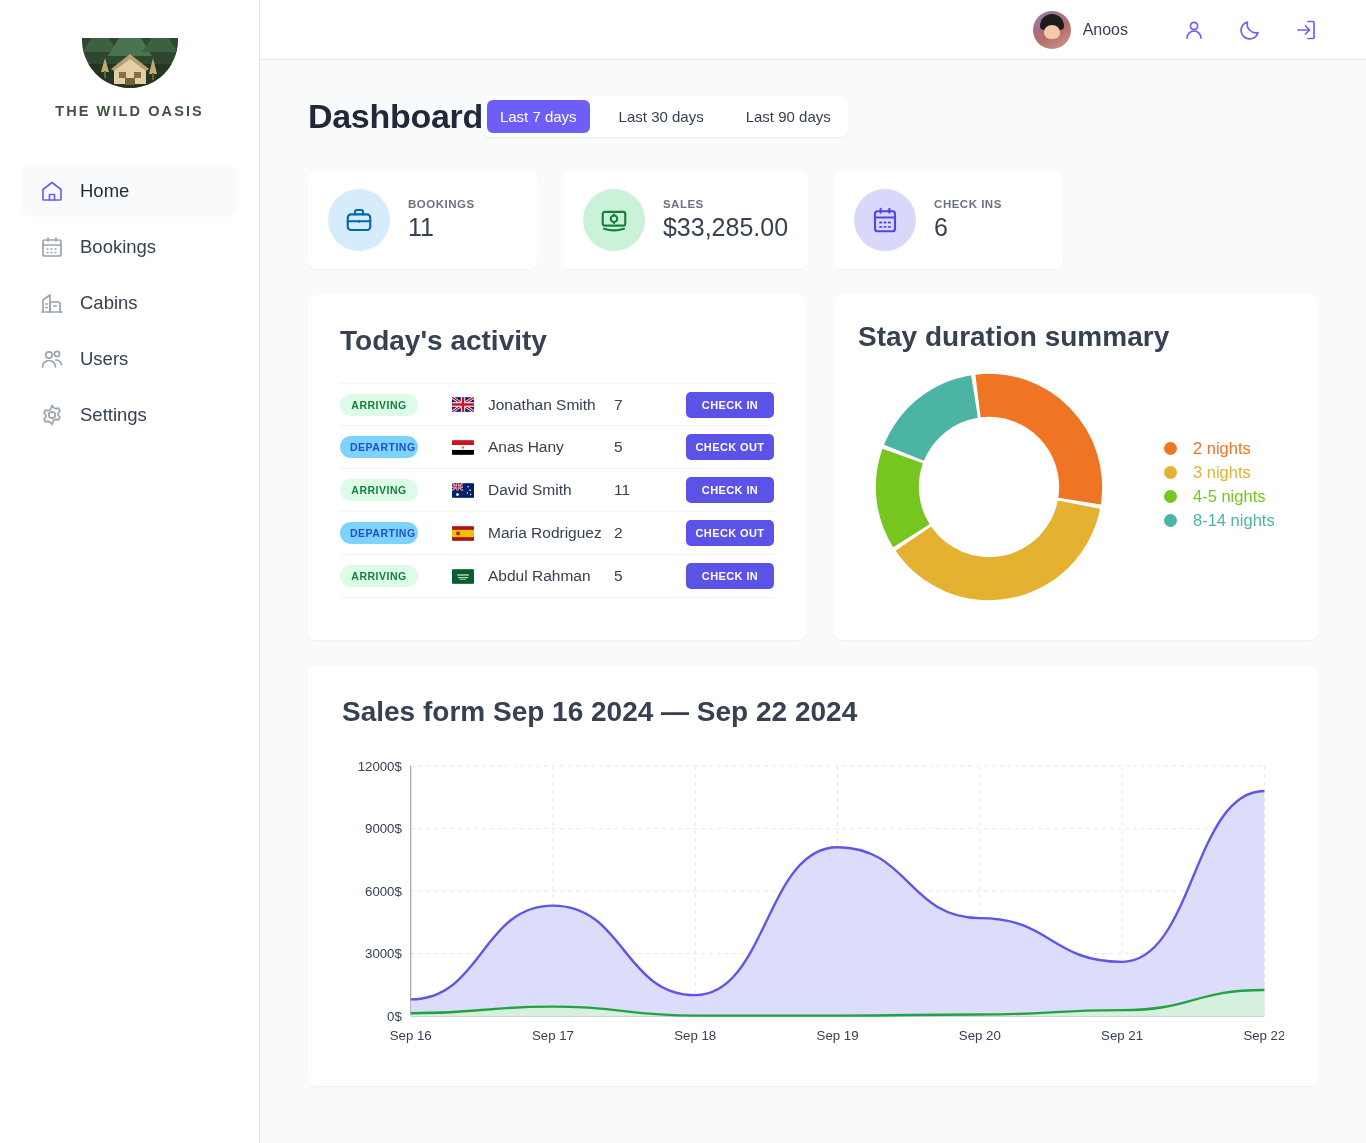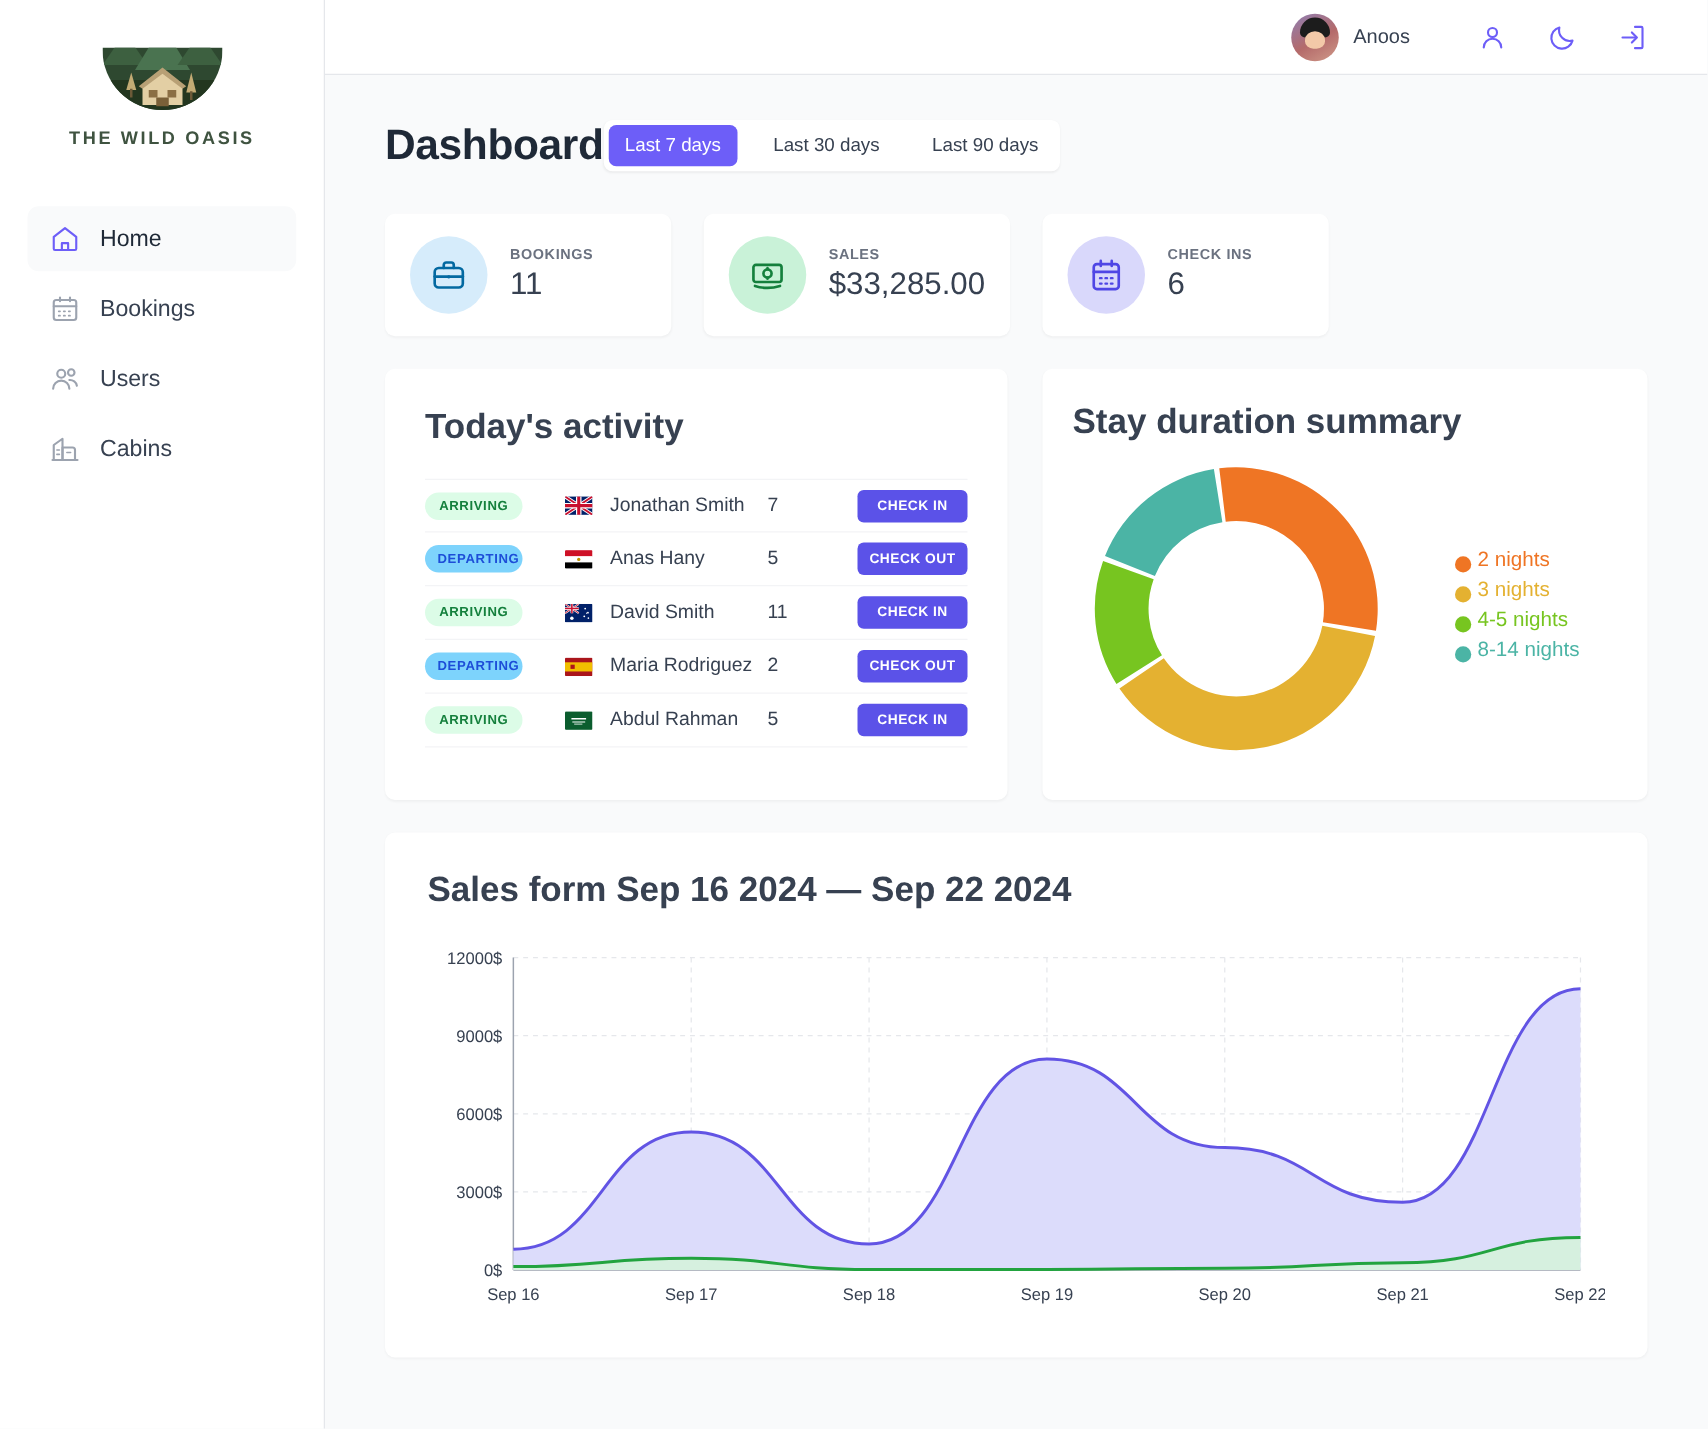--- a/index.html
+++ b/index.html
@@ -148,21 +148,21 @@
   .act-btn {
     font-family: inherit; font-size: 11px; font-weight: 700; letter-spacing: 0.4px;
     background: #5b52e8; color: #fff; border: none; border-radius: 5px;
     padding: 7px 0; width: 88px; margin-left: auto; cursor: pointer;
   }
 
   .duration-panel { padding: 26px 32px 20px 24px; height: 345px; display: flex; flex-direction: column; }
   .duration-body { flex: 1; display: flex; align-items: center; padding-left: 8px; }
   .donut { width: 246px; height: 246px; flex: 0 0 246px; display: block; }
   .legend { margin-left: 52px; }
-  .legend-item { display: flex; align-items: flex-end; gap: 5px; margin-bottom: 5px; }
+  .legend-item { display: flex; align-items: center; gap: 16px; margin-bottom: 5px; }
   .legend-dot { width: 13px; height: 13px; border-radius: 50%; flex: 0 0 13px; display: block; }
   .legend-label { font-size: 16.5px; }
 
   
   .sales-panel { padding: 30px 34px 26px 34px; height: 420px; }
   .sales-body { margin-top: 26px; }
   .sales-svg { width: 100%; height: 300px; display: block; }
   .axis-text { font-family: "Liberation Sans", sans-serif; font-size: 13.5px; fill: #374151; }
 </style>
 </head>
@@ -212,38 +212,45 @@
       <svg class="nav-icon" viewBox="0 0 24 24" fill="none" stroke="currentColor" stroke-width="1.7" stroke-linecap="round" stroke-linejoin="round">
         <rect x="3" y="5" width="18" height="16" rx="2"></rect>
         <path d="M3 10 H21 M8 3 V6 M16 3 V6"></path>
         <path d="M7 14 h1 M11 14 h1 M15 14 h1 M7 17.5 h1 M11 17.5 h1 M15 17.5 h1" stroke-width="1.4"></path>
       </svg>
       <span class="nav-label">Bookings</span>
     </div>
 
     <div class="nav-item">
       <svg class="nav-icon" viewBox="0 0 24 24" fill="none" stroke="currentColor" stroke-width="1.7" stroke-linecap="round" stroke-linejoin="round">
+        <path d="M3 21 V9 L10 4 V21"></path>
+        <path d="M10 21 V11 h8 a2 2 0 0 1 2 2 V21"></path>
+        <path d="M2 21 H22"></path>
+        <path d="M5.5 13 h2 M5.5 16.5 h2 M13.5 15 h3" stroke-width="1.3"></path>
+      </svg>
+      <span class="nav-label">Cabins</span>
+    </div>
+
+    <div class="nav-item">
+      <svg class="nav-icon" viewBox="0 0 24 24" fill="none" stroke="currentColor" stroke-width="1.7" stroke-linecap="round" stroke-linejoin="round">
         <circle cx="9" cy="8" r="3.2"></circle>
         <path d="M2.5 20 a6.5 6.5 0 0 1 13 0"></path>
         <circle cx="17" cy="7" r="2.6"></circle>
         <path d="M15.5 13 a5.6 5.6 0 0 1 6 4.6"></path>
       </svg>
       <span class="nav-label">Users</span>
     </div>
 
     <div class="nav-item">
       <svg class="nav-icon" viewBox="0 0 24 24" fill="none" stroke="currentColor" stroke-width="1.7" stroke-linecap="round" stroke-linejoin="round">
-        <path d="M3 21 V9 L10 4 V21"></path>
-        <path d="M10 21 V11 h8 a2 2 0 0 1 2 2 V21"></path>
-        <path d="M2 21 H22"></path>
-        <path d="M5.5 13 h2 M5.5 16.5 h2 M13.5 15 h3" stroke-width="1.3"></path>
+        <circle cx="12" cy="12" r="3.2"></circle>
+        <path d="M12 2.5 l1.6 2.2 a7.6 7.6 0 0 1 2.3 1 l2.6-.6 1.5 2.6 -1.8 2 a7.6 7.6 0 0 1 0 2.6 l1.8 2 -1.5 2.6 -2.6-.6 a7.6 7.6 0 0 1 -2.3 1 L12 21.5 l-1.6-2.2 a7.6 7.6 0 0 1 -2.3-1 l-2.6 .6 -1.5-2.6 1.8-2 a7.6 7.6 0 0 1 0-2.6 l-1.8-2 1.5-2.6 2.6 .6 a7.6 7.6 0 0 1 2.3-1 Z"></path>
       </svg>
-      <span class="nav-label">Cabins</span>
-    </div>
-
+      <span class="nav-label">Settings</span>
+    </div>
   </nav>
 </aside>
 
 <div class="main-col">
 
   <header class="topbar">
     <div class="user-chip">
       <span class="avatar"></span>
       <span class="username">Anoos</span>
     </div>

